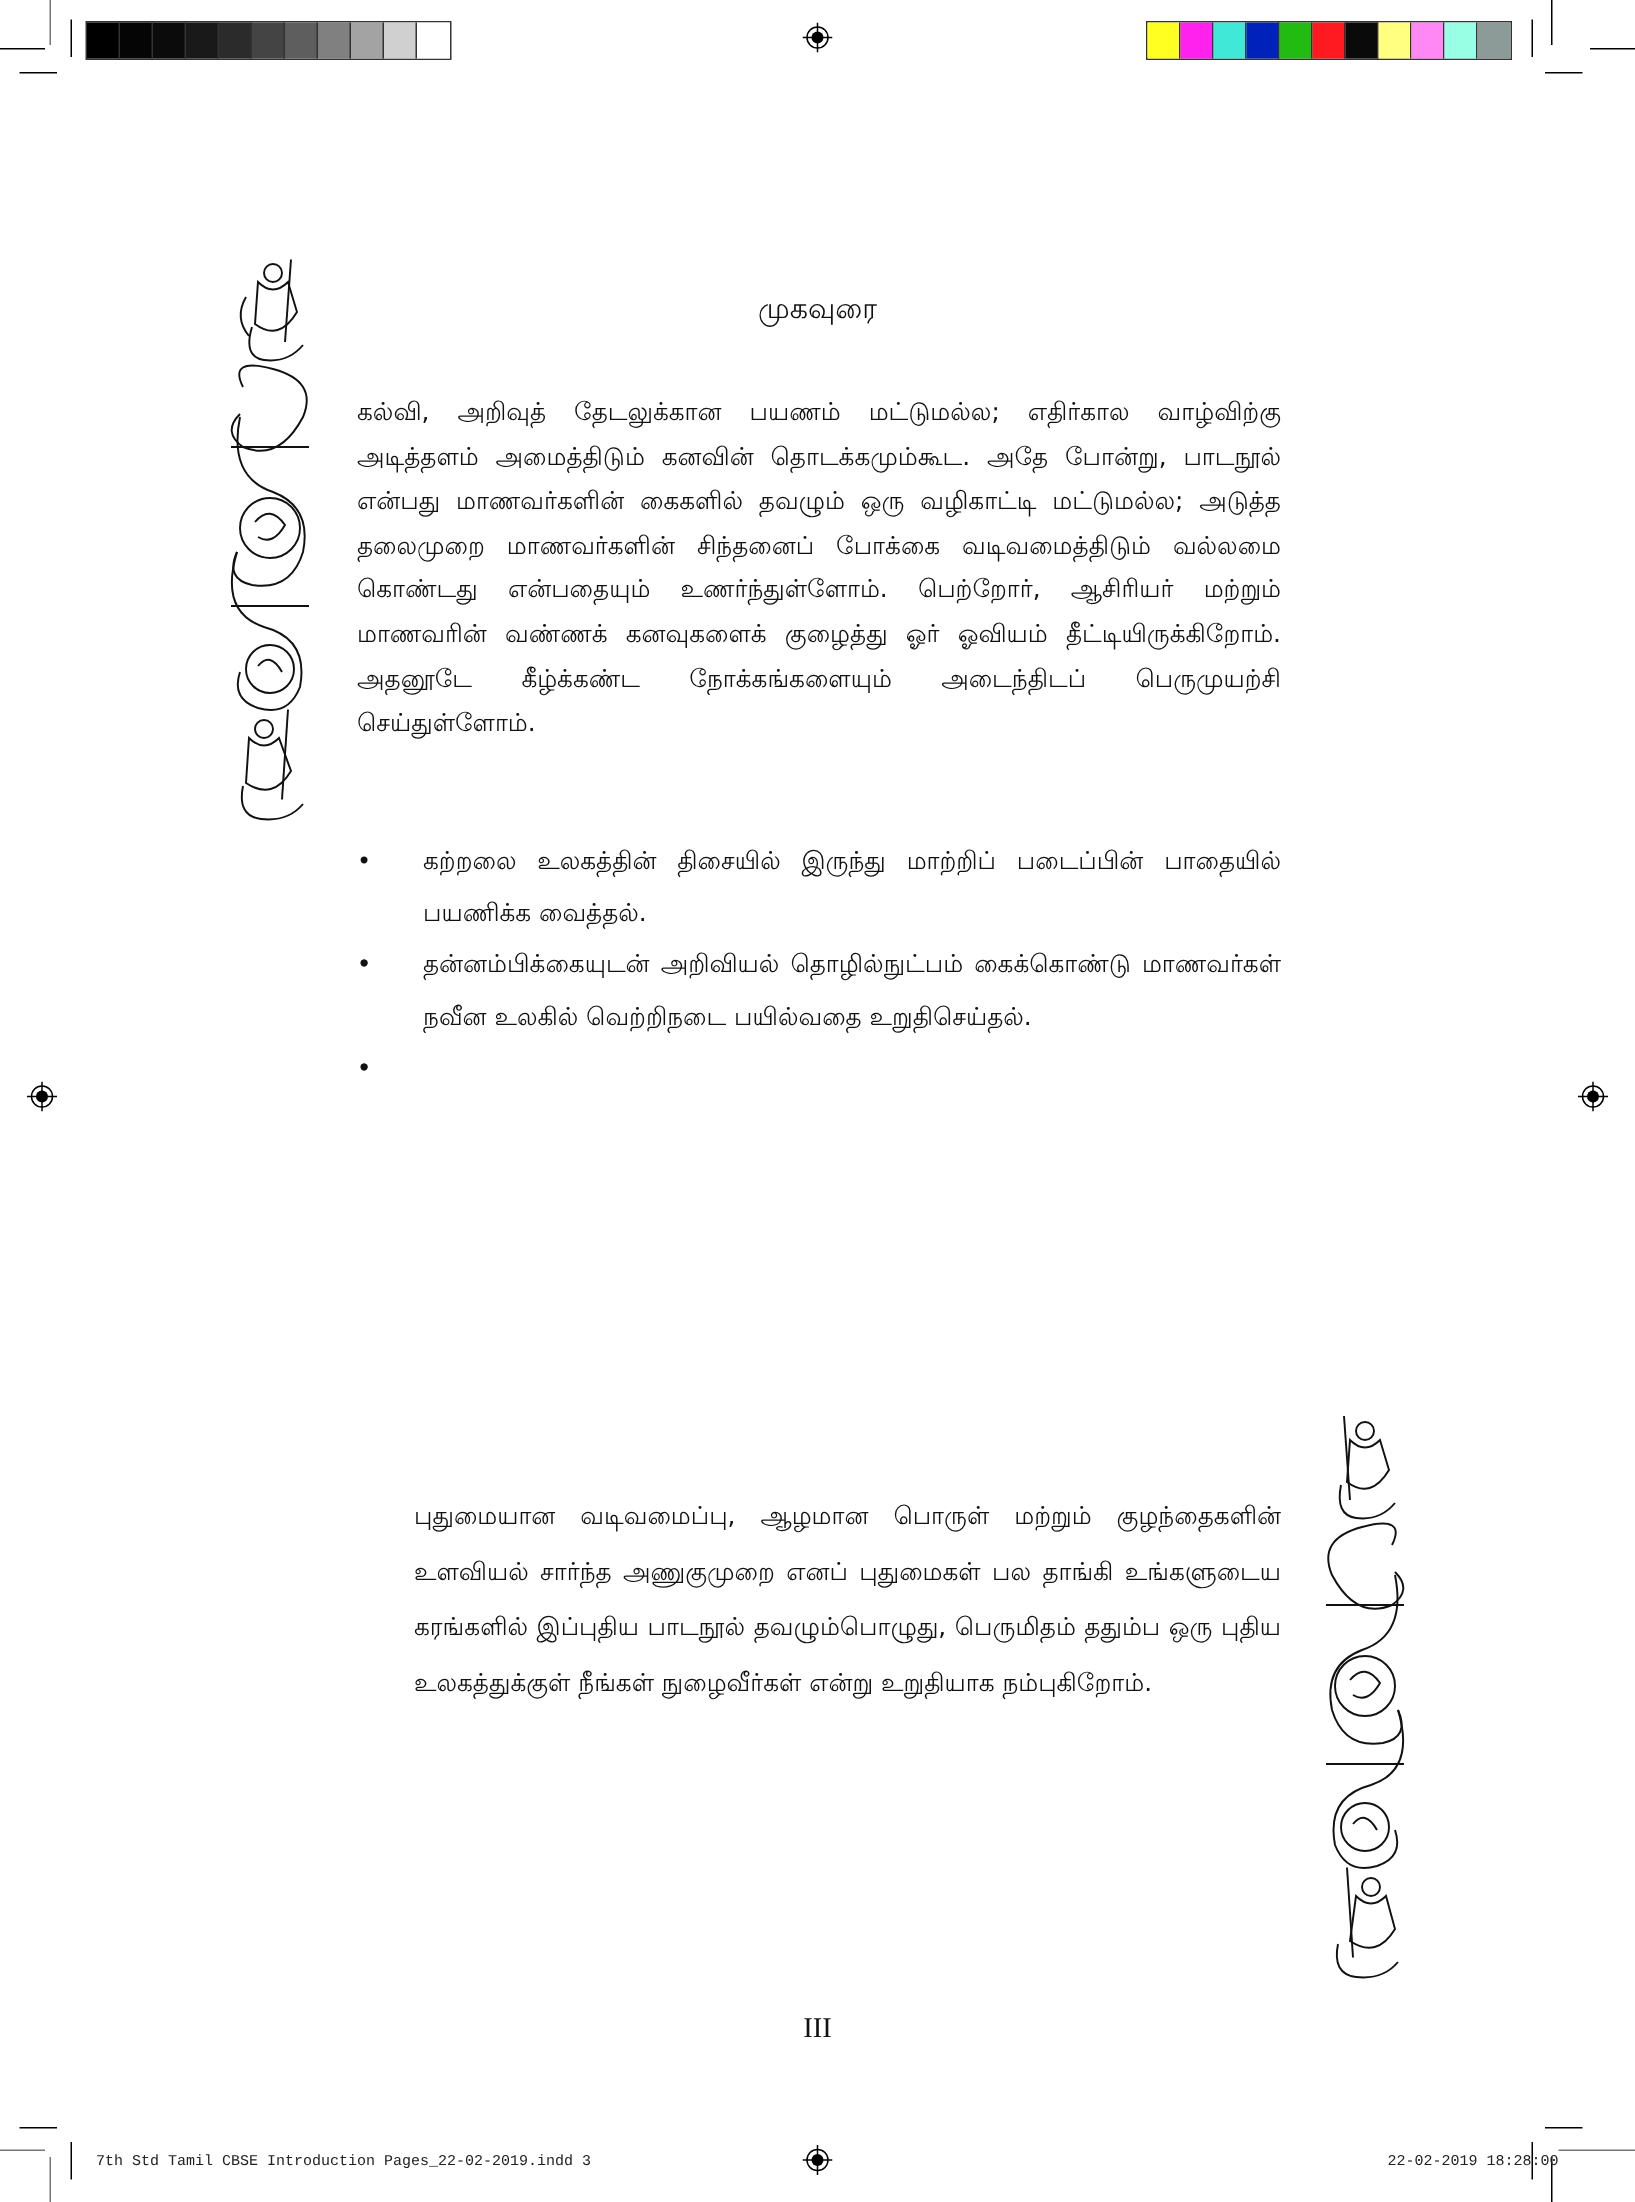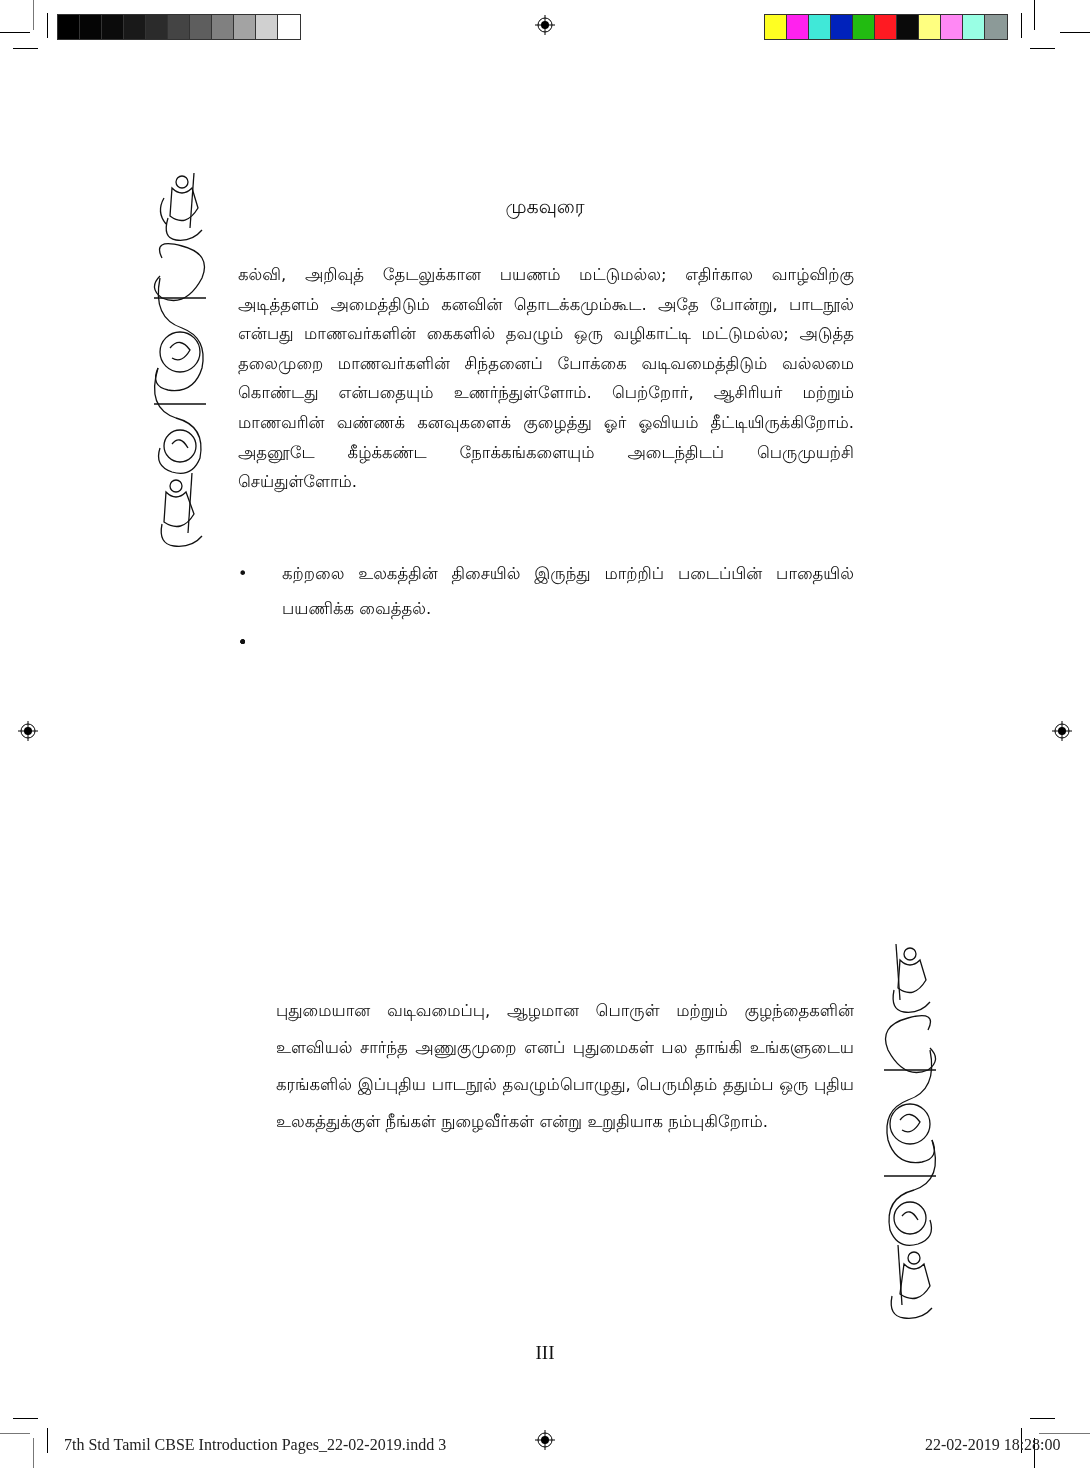--- a/index.html
+++ b/index.html
@@ -6,21 +6,21 @@
   body { width: 1090px; height: 1468px; position: relative; overflow: hidden;
          font-family: "DejaVu Sans", "Liberation Sans", sans-serif; color: #111; }
 
   
   .crop { position: absolute; background: #000; }
   .crop.gray { background: #777; }
   .bar { position: absolute; top: 14px; height: 24px; display: flex; border: 1px solid #333; }
   .bar .sw { width: 22px; height: 24px; border-right: 1px solid #333; box-sizing: border-box; }
   .bar .sw:last-child { border-right: none; }
   .reg { position: absolute; width: 20px; height: 20px; }
-  .slug { position: absolute; top: 1436px; font-family: Liberation Serif, serif; font-size: 16px; color: #222; }
+  .slug { position: absolute; top: 1436px; font-family: Liberation Mono, monospace; font-size: 10px; color: #222; }
 
   
   .ornament { position: absolute; width: 76px; }
 
   
   .title { position: absolute; left: 0; width: 1090px; top: 195px; text-align: center;
            font-size: 19px; }
   .content { position: absolute; left: 238px; width: 616px; }
   .para { font-size: 16.5px; line-height: 29.6px; text-align: justify; text-align-last: left; margin: 0; }
   .bullets { list-style: none; margin: 0; padding: 0; }
@@ -154,21 +154,21 @@
 <div class="title">முகவுரை</div>
 
 <div class="content" style="top:260px;">
   <p class="para">கல்வி, அறிவுத் தேடலுக்கான பயணம் மட்டுமல்ல; எதிர்கால வாழ்விற்கு அடித்தளம் அமைத்திடும் கனவின் தொடக்கமும்கூட.  அதே போன்று, பாடநூல் என்பது மாணவர்களின் கைகளில் தவழும் ஒரு வழிகாட்டி மட்டுமல்ல; அடுத்த தலைமுறை மாணவர்களின் சிந்தனைப் போக்கை வடிவமைத்திடும் வல்லமை கொண்டது என்பதையும் உணர்ந்துள்ளோம். பெற்றோர், ஆசிரியர் மற்றும் மாணவரின் வண்ணக் கனவுகளைக் குழைத்து ஓர் ஓவியம் தீட்டியிருக்கிறோம். அதனூடே கீழ்க்கண்ட நோக்கங்களையும் அடைந்திடப் பெருமுயற்சி செய்துள்ளோம்.</p>
 </div>
 
 <div class="content" style="top:557px;">
   <ul class="bullets">
     <li><span class="dot">•</span><span>கற்றலை உலகத்தின் திசையில் இருந்து மாற்றிப் படைப்பின் பாதையில் பயணிக்க வைத்தல்.</span></li>
     <li><span class="dot">•</span></li>
-    <li><span class="dot">•</span></li>
+    <li><span class="dot">•</span><span>தன்னம்பிக்கையுடன் அறிவியல் தொழில்நுட்பம் கைக்கொண்டு மாணவர்கள் நவீன உலகில் வெற்றிநடை பயில்வதை உறுதிசெய்தல்.</span></li>
     <li><span class="dot">•</span></li>
     <li><span class="dot">•</span></li>
   </ul>
 </div>
 
 <div class="content" style="top:992px;">
   <p class="para" style="line-height:37px;margin-left:38px;">புதுமையான வடிவமைப்பு, ஆழமான பொருள் மற்றும் குழந்தைகளின் உளவியல் சார்ந்த அணுகுமுறை எனப் புதுமைகள் பல தாங்கி உங்களுடைய கரங்களில் இப்புதிய பாடநூல் தவழும்பொழுது, பெருமிதம் ததும்ப ஒரு புதிய உலகத்துக்குள் நீங்கள் நுழைவீர்கள் என்று உறுதியாக நம்புகிறோம்.</p>
 </div>
 
 <div class="pagenum">III</div>

